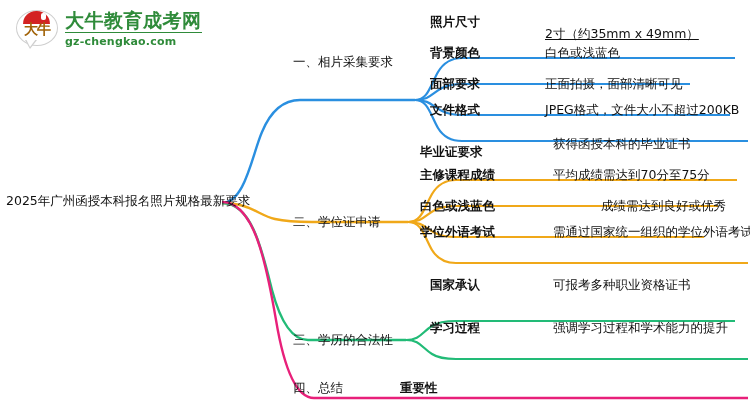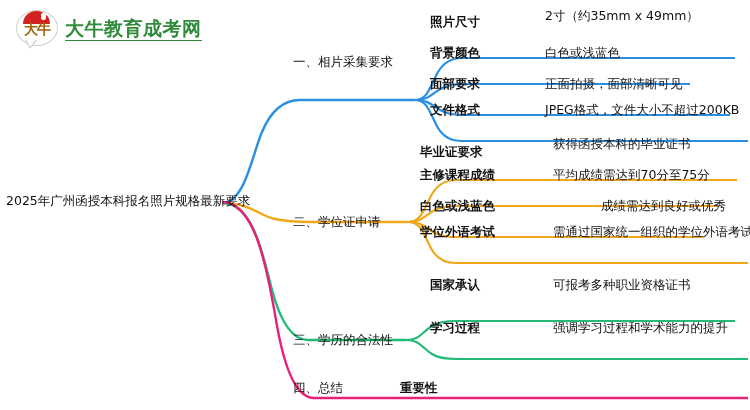--- a/index.html
+++ b/index.html
@@ -184,32 +184,33 @@
     <div class="logo-mark">
       <div class="logo-bubble"></div>
       <div class="logo-tail"></div>
       <div class="logo-tail-in"></div>
       <div class="logo-arc"></div>
       <div class="logo-arc-dot"></div>
       <div class="logo-cn">大牛</div>
     </div>
     <div class="logo-text">
       <div class="logo-title">大牛教育成考网</div>
+      <div class="logo-sub">gz-chengkao.com</div>
     </div>
   </div>
 
   <div class="root-node">2025年广州函授本科报名照片规格最新要求</div>
 
   <div class="branch-label" style="left:293px; top:54px;">一、相片采集要求</div>
   <div class="branch-label" style="left:293px; top:214px;">二、学位证申请</div>
   <div class="branch-label" style="left:293px; top:332px;">三、学历的合法性</div>
   <div class="branch-label" style="left:293px; top:380px;">四、总结</div>
 
   <div class="leaf-key" style="left:430px; top:14px; width:92px;">照片尺寸</div>
-  <div class="leaf-val" style="left:545px; top:8px;">2寸（约35mm x 49mm）</div>
+  <div class="leaf-val" style="left:545px; top:26px;text-decoration:underline;">2寸（约35mm x 49mm）</div>
 
   <div class="leaf-key" style="left:430px; top:45px; width:92px;">背景颜色</div>
   <div class="leaf-val" style="left:545px; top:45px;">白色或浅蓝色</div>
 
   <div class="leaf-key" style="left:430px; top:76px; width:92px;">面部要求</div>
   <div class="leaf-val" style="left:545px; top:76px;">正面拍摄，面部清晰可见</div>
 
   <div class="leaf-key" style="left:430px; top:102px; width:92px;">文件格式</div>
   <div class="leaf-val" style="left:545px; top:102px;">JPEG格式，文件大小不超过200KB</div>
 

